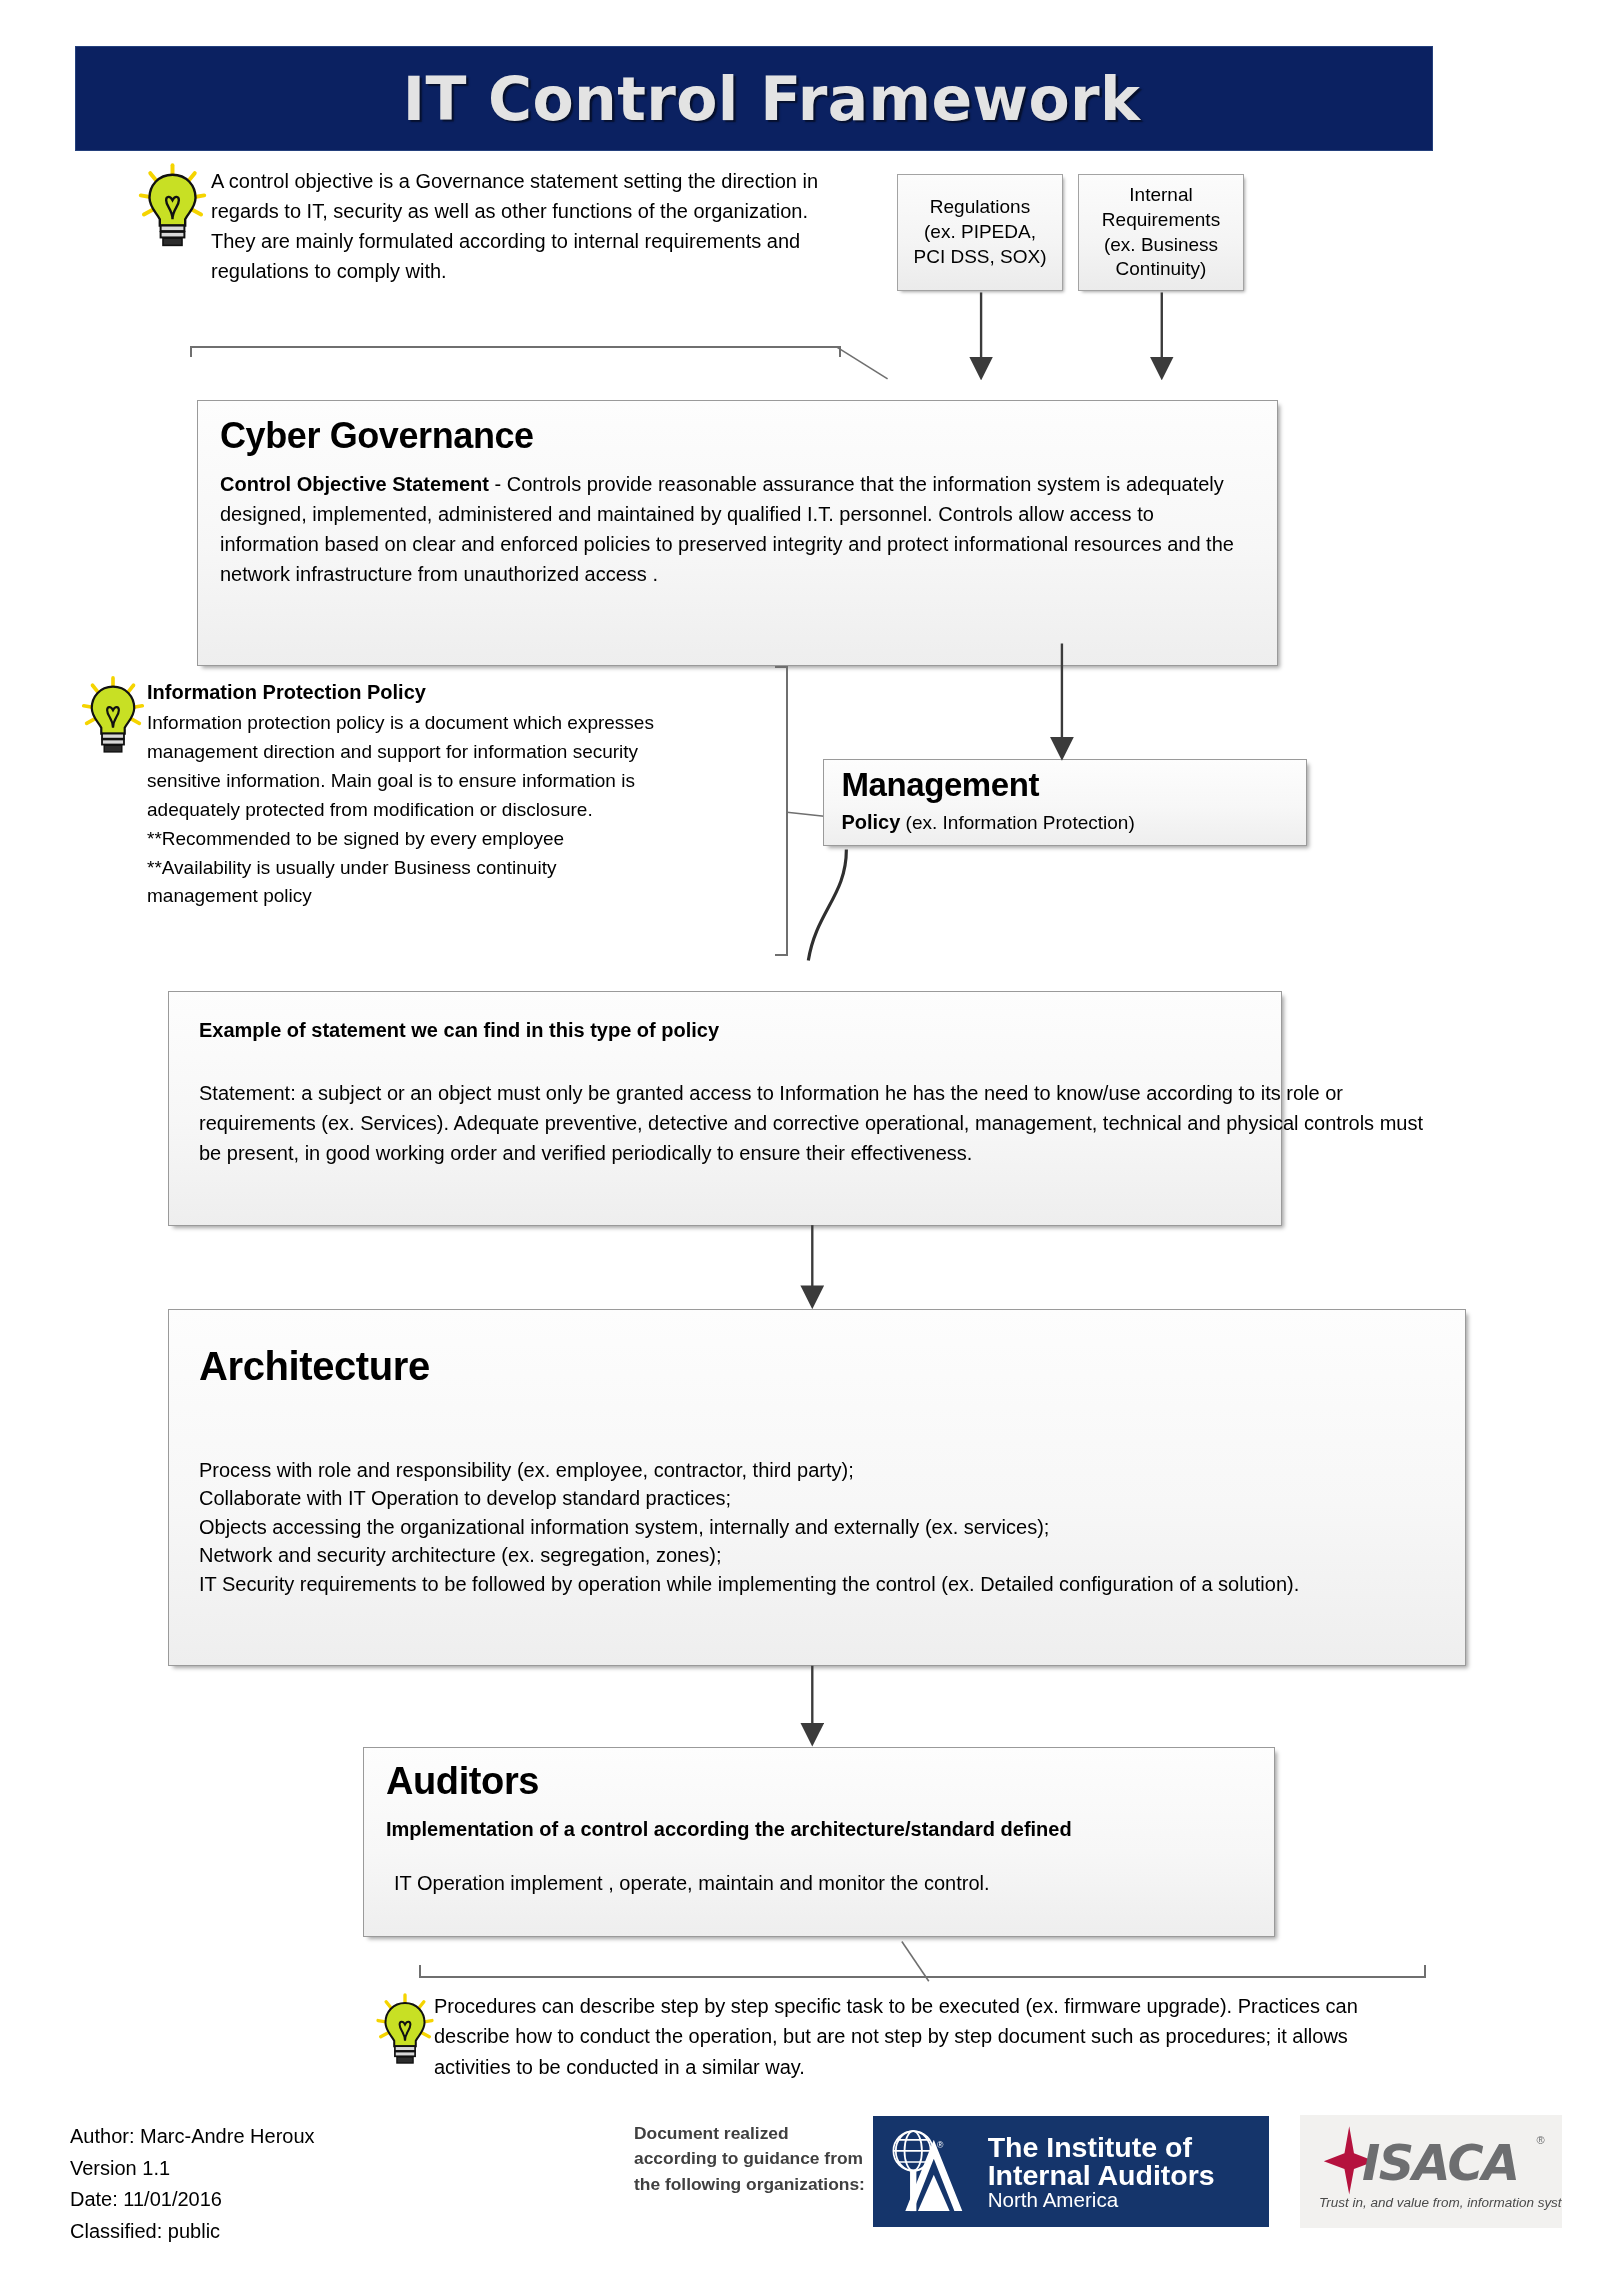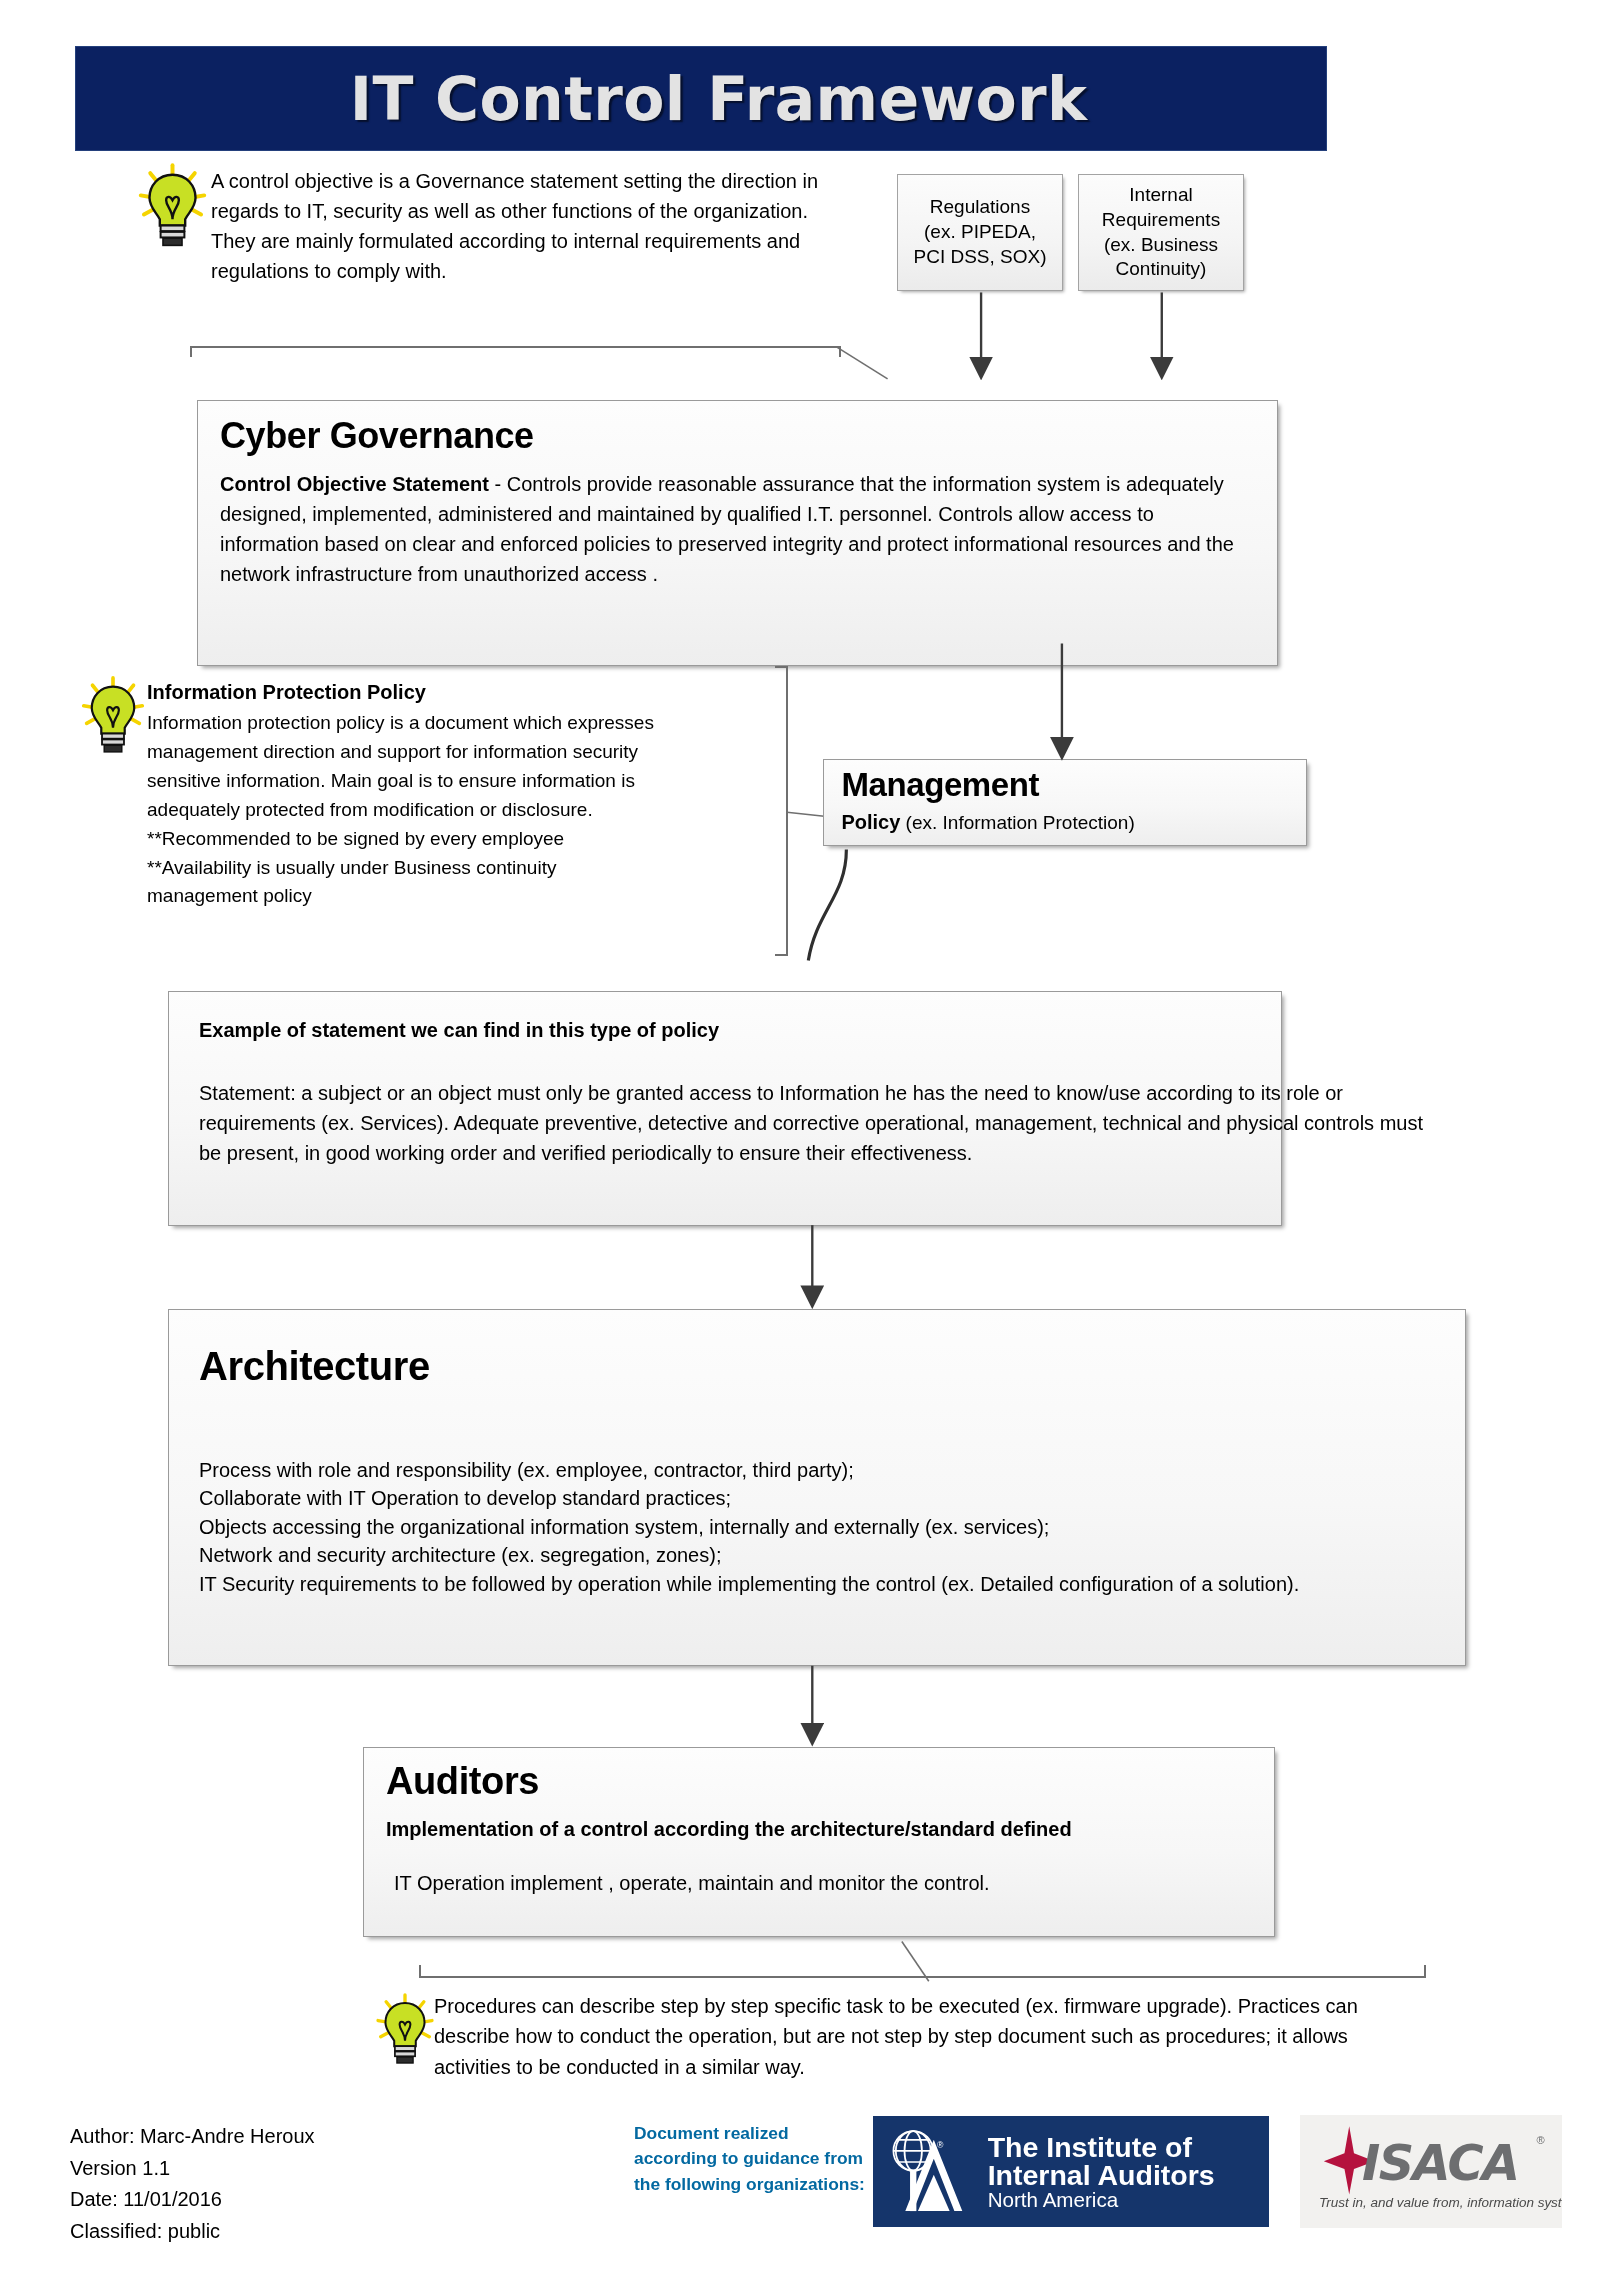--- a/index.html
+++ b/index.html
@@ -6,21 +6,21 @@
   body{
     width:1623px;height:2295px;position:relative;overflow:hidden;
     font-family:"Liberation Sans", sans-serif;
     color:#000;
     -webkit-font-smoothing:antialiased;
   }
   .abs{position:absolute;box-sizing:border-box;}
 
   
   #title-banner{
-    left:75px;top:46px;width:1252px;height:105px;
+    left:75px;top:46px;width:1358px;height:105px;
     background:#0b2161;
     display:flex;align-items:center;justify-content:center;
     border:0.8px solid #24407c;
     padding-left:35px;
   }
   #title-banner .txt{
     font-size:60px;font-weight:bold;color:#e3e3e3;
     letter-spacing:0.4px;
     text-shadow:2.4px 2.4px 1.6px rgba(0,0,0,.55);
     font-family:"DejaVu Sans", sans-serif;
@@ -53,21 +53,21 @@
   
   .bulb{position:absolute;}
   .bulb svg{display:block;}
 
   
   .arrow-svg{position:absolute;overflow:visible;}
 
   
   #footer-meta{left:70px;top:2121px;font-size:20px;line-height:1.58;}
   #footer-guidance{left:634px;top:2121px;width:238px;font-size:17.4px;line-height:1.46;
-      font-weight:bold;color:#0369a1;}
+      font-weight:bold;color:#404040;}
   #iia-logo{left:873px;top:2116px;width:396px;height:111px;background:#15356b;
       overflow:hidden;display:flex;align-items:center;}
   #isaca-logo{left:1300px;top:2115px;width:262px;height:113px;background:#f2f1ef;
       overflow:hidden;}
 
   .iia-word{color:#fff;font-weight:bold;line-height:1.0;}
 </style>
 </head>
 <body>
 

